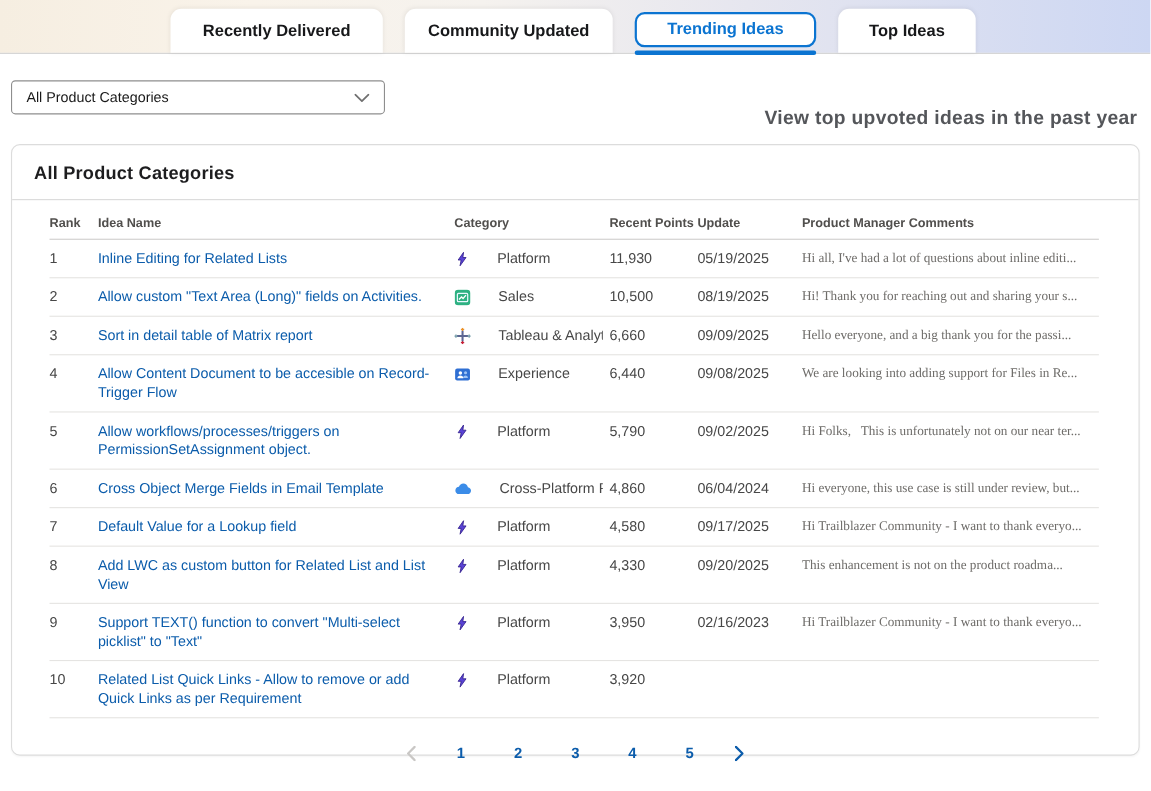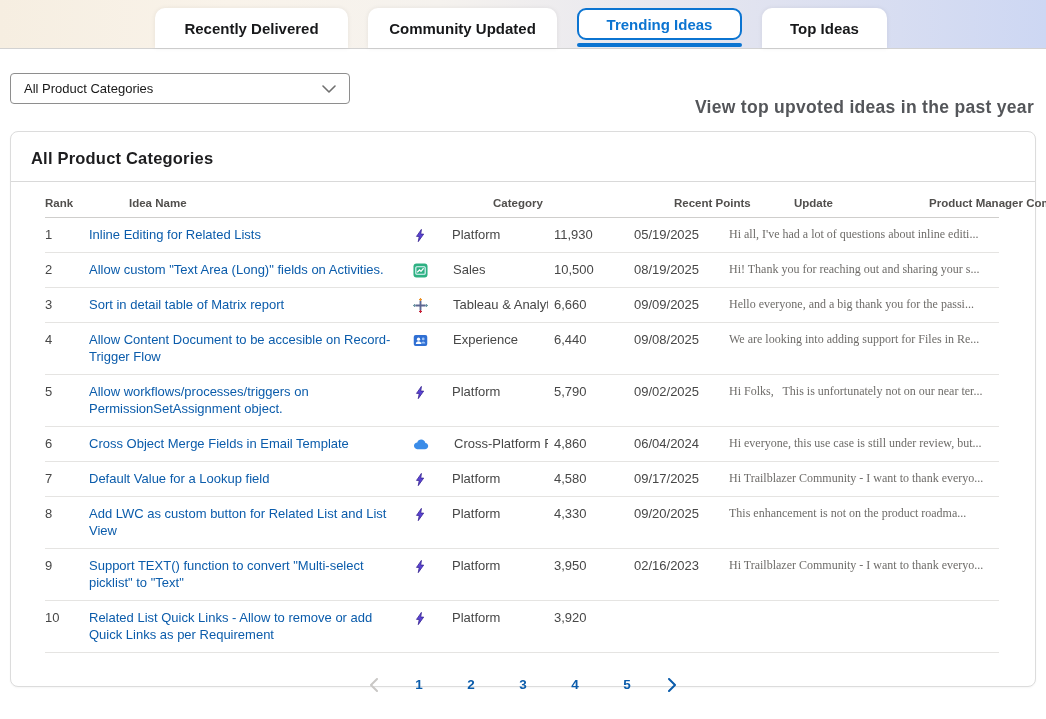--- a/index.html
+++ b/index.html
@@ -9,21 +9,21 @@
     background:#ffffff;
     font-family:"Liberation Sans", sans-serif;
     -webkit-font-smoothing:antialiased;
   }
   
   .topbar {
     position:relative; height:49px;
     background:linear-gradient(90deg,#f6eee1 0%,#f9f3ea 22%,#f5f2ee 42%,#e6e6ef 65%,#cdd7f3 100%);
     border-bottom:1px solid #d2d2d2;
   }
-  .tabs { position:absolute; left:155px; bottom:-4px; display:flex; gap:20px; align-items:flex-start; }
+  .tabs { position:absolute; left:155px; bottom:-4px; display:flex; gap:20px; align-items:center; }
   .tab {
     background:#fff; border-radius:10px 10px 0 0; height:40px; margin-bottom:4px;
     display:flex; align-items:center; justify-content:center;
     font-size:15px; font-weight:700; color:#17181a;
     box-shadow:0 0 5px rgba(0,0,0,.07); cursor:pointer;
   }
   .tab-active-wrap { display:flex; flex-direction:column; align-items:stretch; }
   .tab-active-box {
     height:32px; border:2px solid var(--accent); border-radius:9px; background:#fff;
     display:flex; align-items:center; justify-content:center;
@@ -51,21 +51,21 @@
     box-shadow:0 1px 2px rgba(0,0,0,.04);
   }
   .card-title {
     padding:17px 20px 13px; font-size:16.5px; font-weight:700; color:#1d1d1f;
     letter-spacing:.2px; border-bottom:1px solid #d9d9d9;
   }
   .table { margin:0 36px 0 34px; }
   .thead, .trow { display:grid; grid-template-columns:44px 324px 141px 80px 95px 1fr; }
   .thead {
     padding:15px 0 8px; border-bottom:1px solid #cfcecc;
-    font-size:11.5px; font-weight:700; color:#514f4d; white-space:nowrap;gap:40px;
+    font-size:11.5px; font-weight:700; color:#514f4d; white-space:nowrap;
   }
   .trow { padding:8px 0 9px; border-bottom:1px solid #e5e4e2; font-size:13px; color:#474747; align-items:start; }
   .c-rank, .c-pts, .c-upd { line-height:17px; }
   .c-idea a { color:var(--link); text-decoration:none; display:block; padding-right:22px; line-height:17px; }
   .c-cat { display:flex; gap:25px; align-items:center; min-width:0; padding-right:6px; }
   .cat-icon { flex:0 0 auto; line-height:0; margin-top:1px; }
   .cat-label { white-space:nowrap; overflow:hidden; line-height:17px; }
   .c-cmt { color:#6e6c69; font-size:12px; white-space:nowrap; overflow:hidden; line-height:17px;font-family:Liberation Serif, serif; }
 
   

